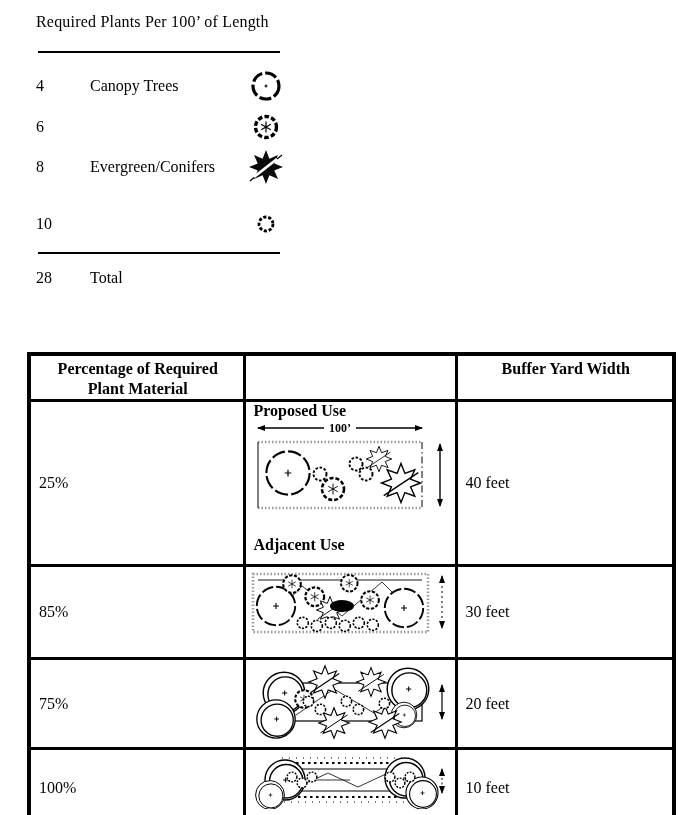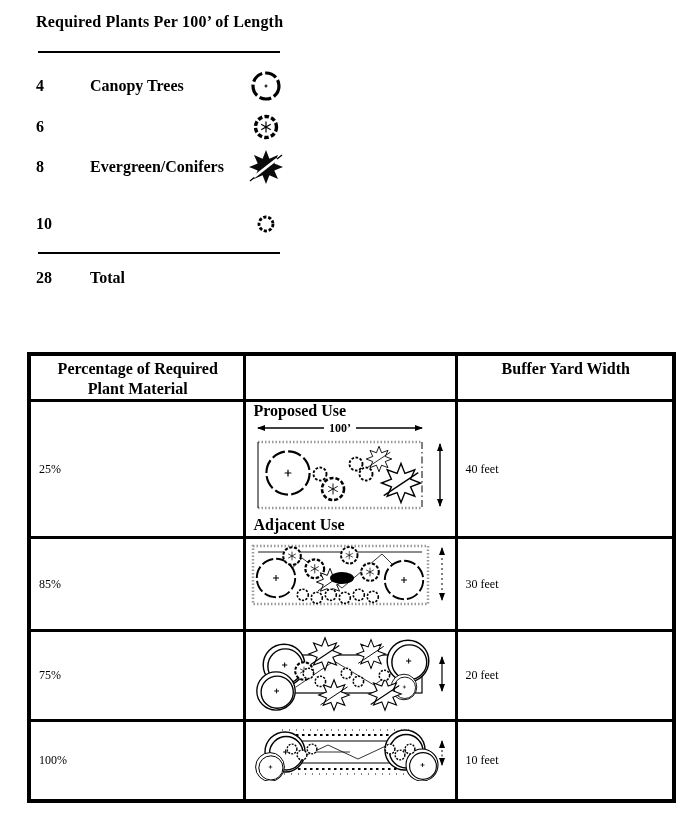--- a/index.html
+++ b/index.html
@@ -1,20 +1,20 @@
 <!DOCTYPE html>
 <html><head>
 <meta charset="utf-8">
 <style>
   html,body{margin:0;padding:0;}
   body{
     width:694px;height:815px;background:#ffffff;color:#000;
     font-family:"Liberation Serif", serif;position:relative;overflow:hidden;
   }
-  .abs{position:absolute;font-weight:bold;}
+  .abs{position:absolute;}
   
   .doc-title{left:36px;top:13px;font-size:16px;letter-spacing:.2px;}
   .rule{left:38px;width:242px;height:0;border-top:2px solid #000;}
   .rule-1{top:51px;}
   .rule-2{top:252px;}
   .ps-row{left:36px;width:268px;height:40px;display:flex;align-items:center;font-size:16px;}
   .ps-qty{width:54px;flex:0 0 54px;}
   .ps-label{flex:1;}
   .ps-icon{position:absolute;left:208px;display:flex;align-items:center;justify-content:center;width:44px;}
   .total-row{left:36px;top:264px;width:268px;height:28px;display:flex;align-items:center;font-size:16px;}
@@ -22,25 +22,25 @@
   table.buffer{
     position:absolute;left:27px;top:352px;width:645px;
     border-collapse:collapse;table-layout:fixed;
     border:4px solid #000;
   }
   table.buffer th, table.buffer td{border:3px solid #000;overflow:hidden;}
   table.buffer th{
     font-size:16px;font-weight:bold;text-align:center;vertical-align:top;
     padding:3px 6px 0 8px;line-height:1.25;
   }
-  td.c-pct, td.c-width{font-size:12px;vertical-align:middle;padding-left:8px;margin-top:32px;}
+  td.c-pct, td.c-width{font-size:16px;vertical-align:middle;padding-left:8px;margin-top:32px;}
   td.c-diag{vertical-align:top;text-align:center;padding:0;}
-  .dcell{display:flex;flex-direction:column;height:134px;}
+  .dcell{display:flex;flex-direction:column;height:162px;}
   .duse{font-size:16px;font-weight:bold;text-align:left;padding-left:8px;line-height:18px;}
-  .duse.bottom{margin-top:auto;padding-bottom:2px;}
+  .duse.bottom{margin-top:auto;padding-bottom:10px;}
   .dsvg{display:block;margin:0 auto;}
   .dsvg-top{margin-top:3px;}
   svg text{font-family:"Liberation Serif", serif;font-weight:bold;}
   .hidden-defs{position:absolute;width:0;height:0;overflow:hidden;}
 </style>
 </head>
 <body>
 
 <svg class="hidden-defs" aria-hidden="true">
   <defs>

